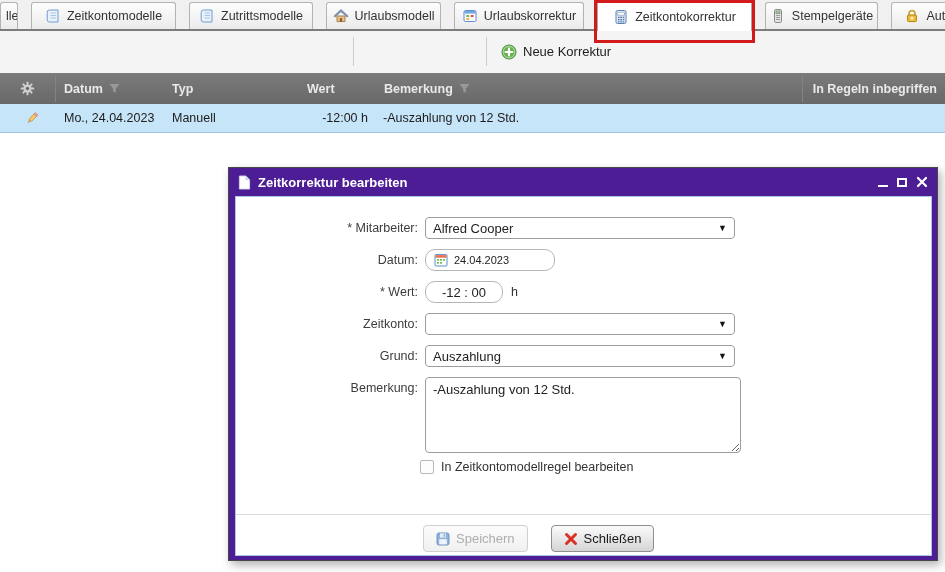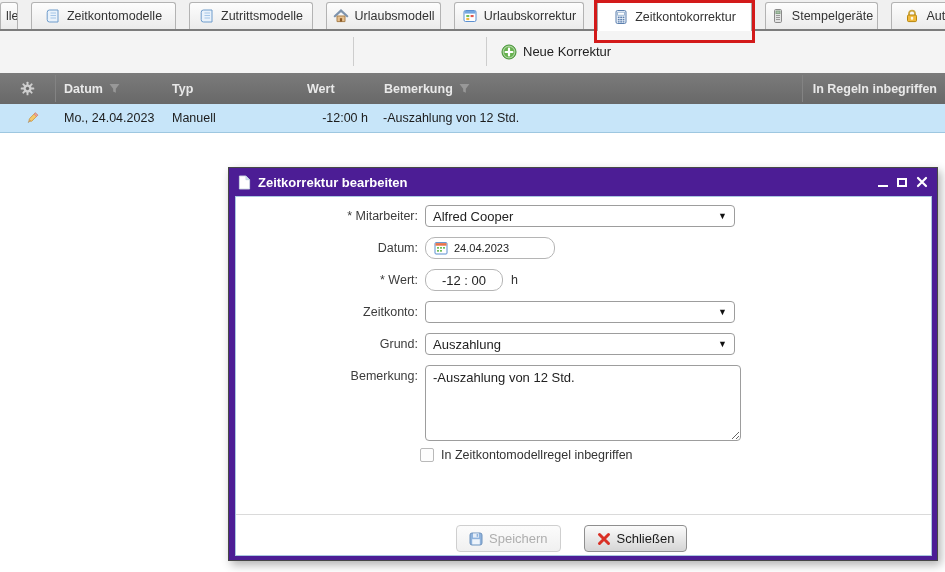--- a/index.html
+++ b/index.html
@@ -50,21 +50,21 @@
             background:#4c1d95; border:1px solid #474747;
             box-shadow:3px 4px 9px rgba(0,0,0,0.3); z-index:20; }
   .dlg-titlebar { position:absolute; left:0; top:0; right:0; height:28px;
                   display:flex; align-items:center; gap:7px; padding:0 9px;
                   color:#fff; font-size:13px; font-weight:bold; cursor:default; }
   .win-controls { margin-left:auto; display:flex; align-items:center; gap:9px; }
   .win-min { width:10px; height:2px; background:#fff; margin-top:8px; }
   .win-max { width:10px; height:9px; border:2px solid #fff; }
   .dlg-content { position:absolute; left:6px; top:28px; width:697px; height:360px;
                  background:#fff; border:1px solid #a9c7e0; }
-  .form { position:absolute; left:0; top:0; right:0; padding-top:8px; }
+  .form { position:absolute; left:0; top:0; right:0; padding-top:20px; }
   .frow { display:flex; align-items:center; margin-bottom:10px; }
   .frow.top { align-items:flex-start; }
   .flabel { width:189px; text-align:right; padding-right:7px; color:#3c3c3c; flex:none; }
   .frow.top .flabel { padding-top:4px; }
   .selectbox { position:relative; width:310px; height:22px; border:1px solid #9d9d9d;
                border-radius:4px; background:#fff; display:flex; align-items:center;
                padding:0 20px 0 7px; font-size:13px; color:#222; cursor:pointer; }
   .selectbox::after { content:"▼"; position:absolute; right:7px; top:50%;
                       transform:translateY(-50%); font-size:9px; color:#111; }
   .datebox { width:130px; height:22px; border:1px solid #b5b5b5; border-radius:10px;
@@ -79,21 +79,21 @@
   .chkrow { display:flex; align-items:center; gap:7px; margin-left:184px; margin-top:-3px; }
   .chk { appearance:none; width:14px; height:14px; border:1px solid #b9b9b9; border-radius:2px;
          background:#fdfdfd; cursor:pointer; }
   .chklabel { color:#333; }
   .btn-sep { position:absolute; left:0; right:0; top:317px; border-top:1px solid #dadada; }
   .dlg-buttons { position:absolute; top:328px; left:187px; display:flex; gap:23px; }
   .dbtn { height:27px; display:flex; align-items:center; gap:6px; padding:0 12px;
           border-radius:4px; font:13px "Liberation Sans", sans-serif; cursor:pointer; }
   .dbtn .bicon { width:14px; height:14px; display:inline-flex; }
   .dbtn-save { border:1px solid #cfcfcf; background:linear-gradient(#fcfcfc,#f0f0f0);
-               color:#aeaeae;margin-left:33px; }
+               color:#aeaeae; }
   .dbtn-close { border:1px solid #8f8f8f; background:linear-gradient(#fbfbfb,#d5d5d5);
                 color:#1a1a1a; }
   svg { display:block; }
 </style>
 </head>
 <body>
 
 <div class="tabbar">
   <div class="tab tab-partial">
     <span>lle</span>
@@ -350,21 +350,21 @@
         </div>
       </div>
 
       <div class="frow top">
         <span class="flabel">Bemerkung:</span>
         <textarea class="memo" style="">-Auszahlung von 12 Std.</textarea>
       </div>
 
       <div class="chkrow">
         <input type="checkbox" class="chk" style="">
-        <span class="chklabel">In Zeitkontomodellregel inbegriffen</span>
+        <span class="chklabel">In Zeitkontomodellregel bearbeiten</span>
       </div>
     </div>
 
     <div class="btn-sep"></div>
 
     <div class="dlg-buttons">
       <button class="dbtn dbtn-save" aria-disabled="true">
         <span class="bicon">
           <svg viewBox="0 0 14 14">
               <rect x="1" y="1" width="12" height="12" rx="2" fill="#8fb3dd" stroke="#6f93bd"></rect>

